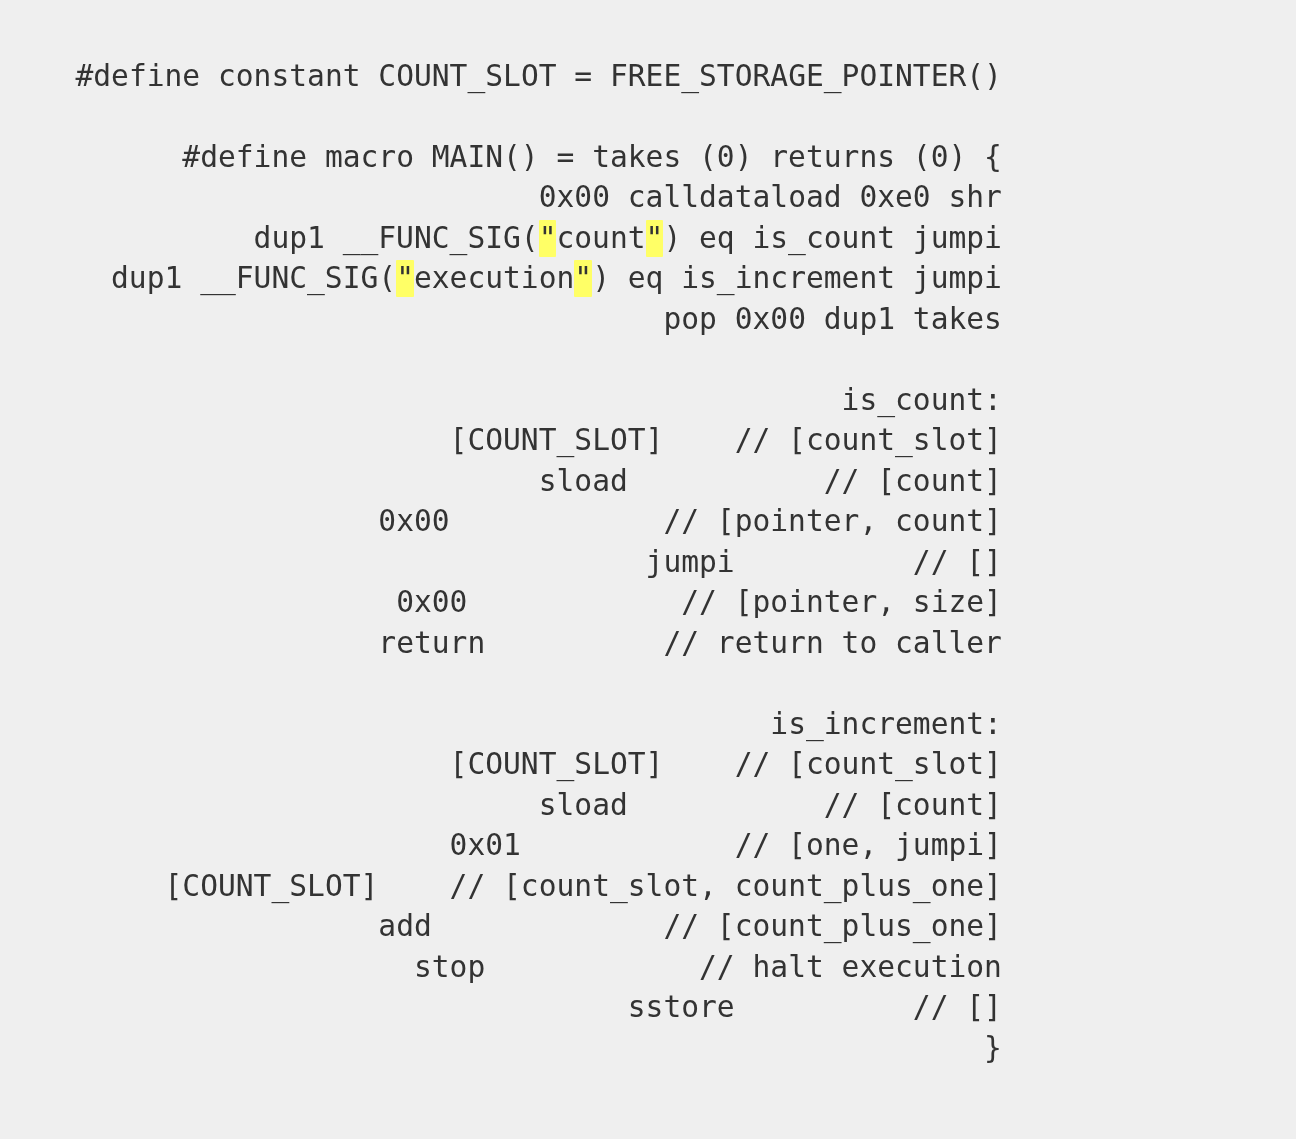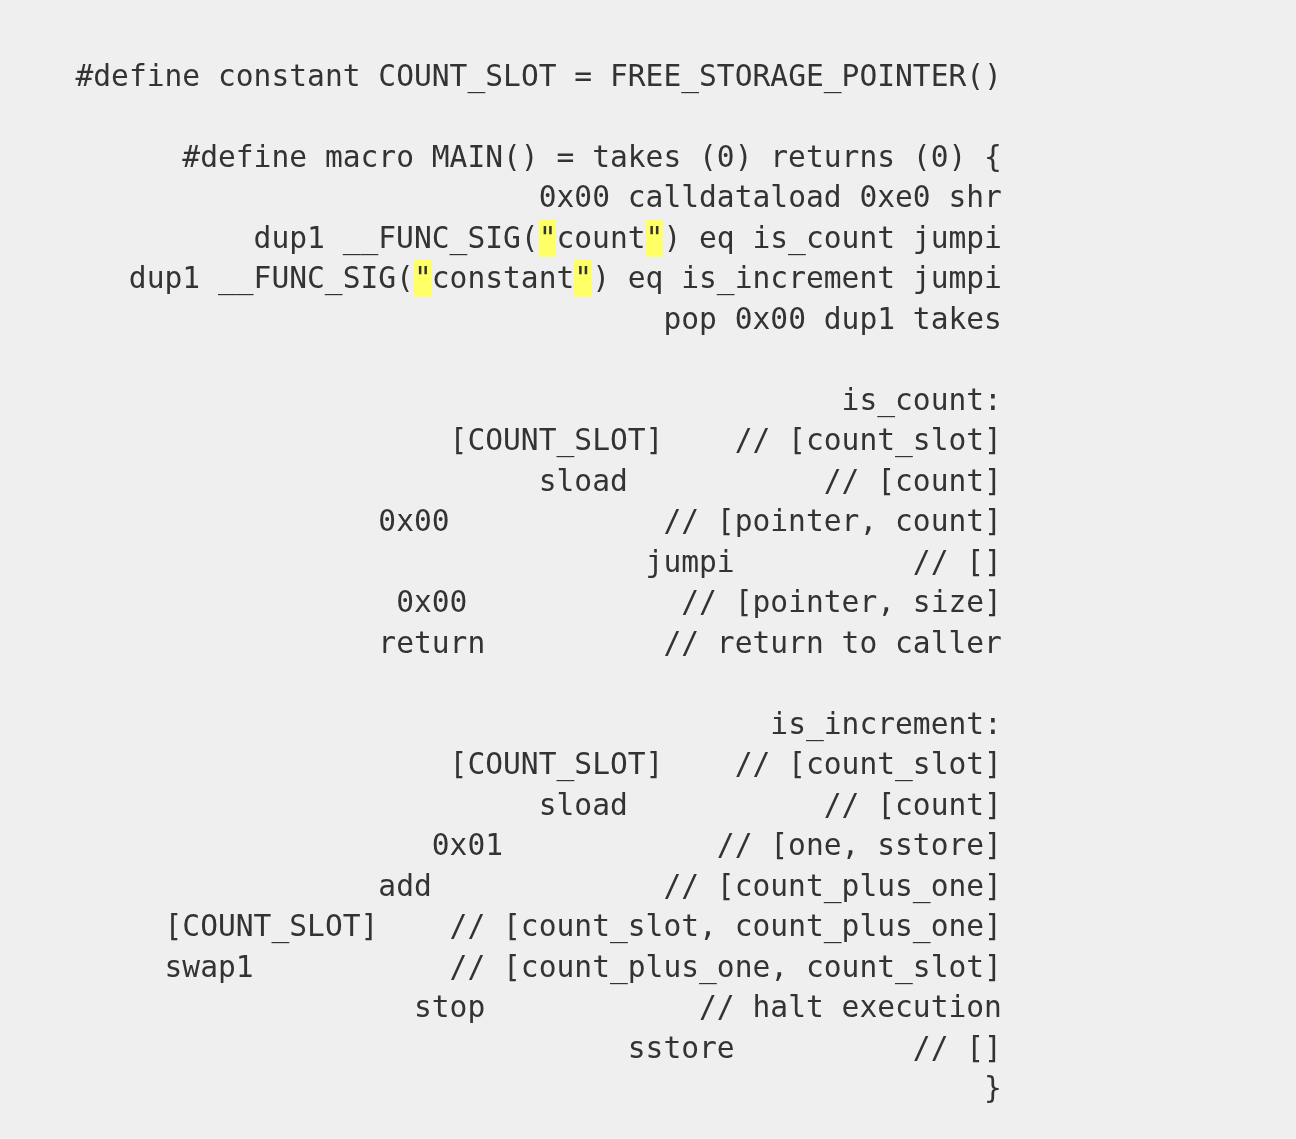--- a/index.html
+++ b/index.html
@@ -42,34 +42,33 @@
   }
 </style>
 </head>
 <body style="background: rgb(239, 239, 239);">
 
 <pre id="code-listing" style="background: rgb(239, 239, 239); color: rgb(51, 51, 51);"><span class="code-line"><span>#define constant COUNT_SLOT = FREE_STORAGE_POINTER()</span>
 </span><span class="code-line blank">
 </span><span class="code-line"><span>#define macro MAIN() = takes (0) returns (0) {</span>
 </span><span class="code-line"><span>    0x00 calldataload 0xe0 shr</span>
 </span><span class="code-line"><span>    dup1 __FUNC_SIG(</span><span class="hl">"</span><span>count</span><span class="hl">"</span><span>) eq is_count jumpi</span>
-</span><span class="code-line"><span>    dup1 __FUNC_SIG(</span><span class="hl">"</span><span>constant</span><span class="hl">"</span><span>) eq is_increment jumpi</span>
+</span><span class="code-line"><span>    dup1 __FUNC_SIG(</span><span class="hl">"</span><span>execution</span><span class="hl">"</span><span>) eq is_increment jumpi</span>
 </span><span class="code-line"><span>    pop 0x00 dup1 takes</span>
 </span><span class="code-line blank">
 </span><span class="code-line"><span>    is_count:</span>
 </span><span class="code-line"><span>        [COUNT_SLOT]    // [count_slot]</span>
 </span><span class="code-line"><span>        sload           // [count]</span>
 </span><span class="code-line"><span>        0x00            // [pointer, count]</span>
 </span><span class="code-line"><span>        jumpi          // []</span>
 </span><span class="code-line"><span>        0x00            // [pointer, size]</span>
 </span><span class="code-line"><span>        return          // return to caller</span>
 </span><span class="code-line blank">
 </span><span class="code-line"><span>    is_increment:</span>
 </span><span class="code-line"><span>        [COUNT_SLOT]    // [count_slot]</span>
 </span><span class="code-line"><span>        sload           // [count]</span>
-</span><span class="code-line"><span>        0x01            // [one, sstore]</span>
+</span><span class="code-line"><span>        0x01            // [one, jumpi]</span>
+</span><span class="code-line"><span>        [COUNT_SLOT]    // [count_slot, count_plus_one]</span>
 </span><span class="code-line"><span>        add             // [count_plus_one]</span>
-</span><span class="code-line"><span>        [COUNT_SLOT]    // [count_slot, count_plus_one]</span>
-</span><span class="code-line"><span>        swap1           // [count_plus_one, count_slot]</span>
 </span><span class="code-line"><span>        stop            // halt execution</span>
 </span><span class="code-line"><span>        sstore          // []</span>
 </span><span class="code-line"><span>}</span>
 </span></pre>
 
 </body></html>

